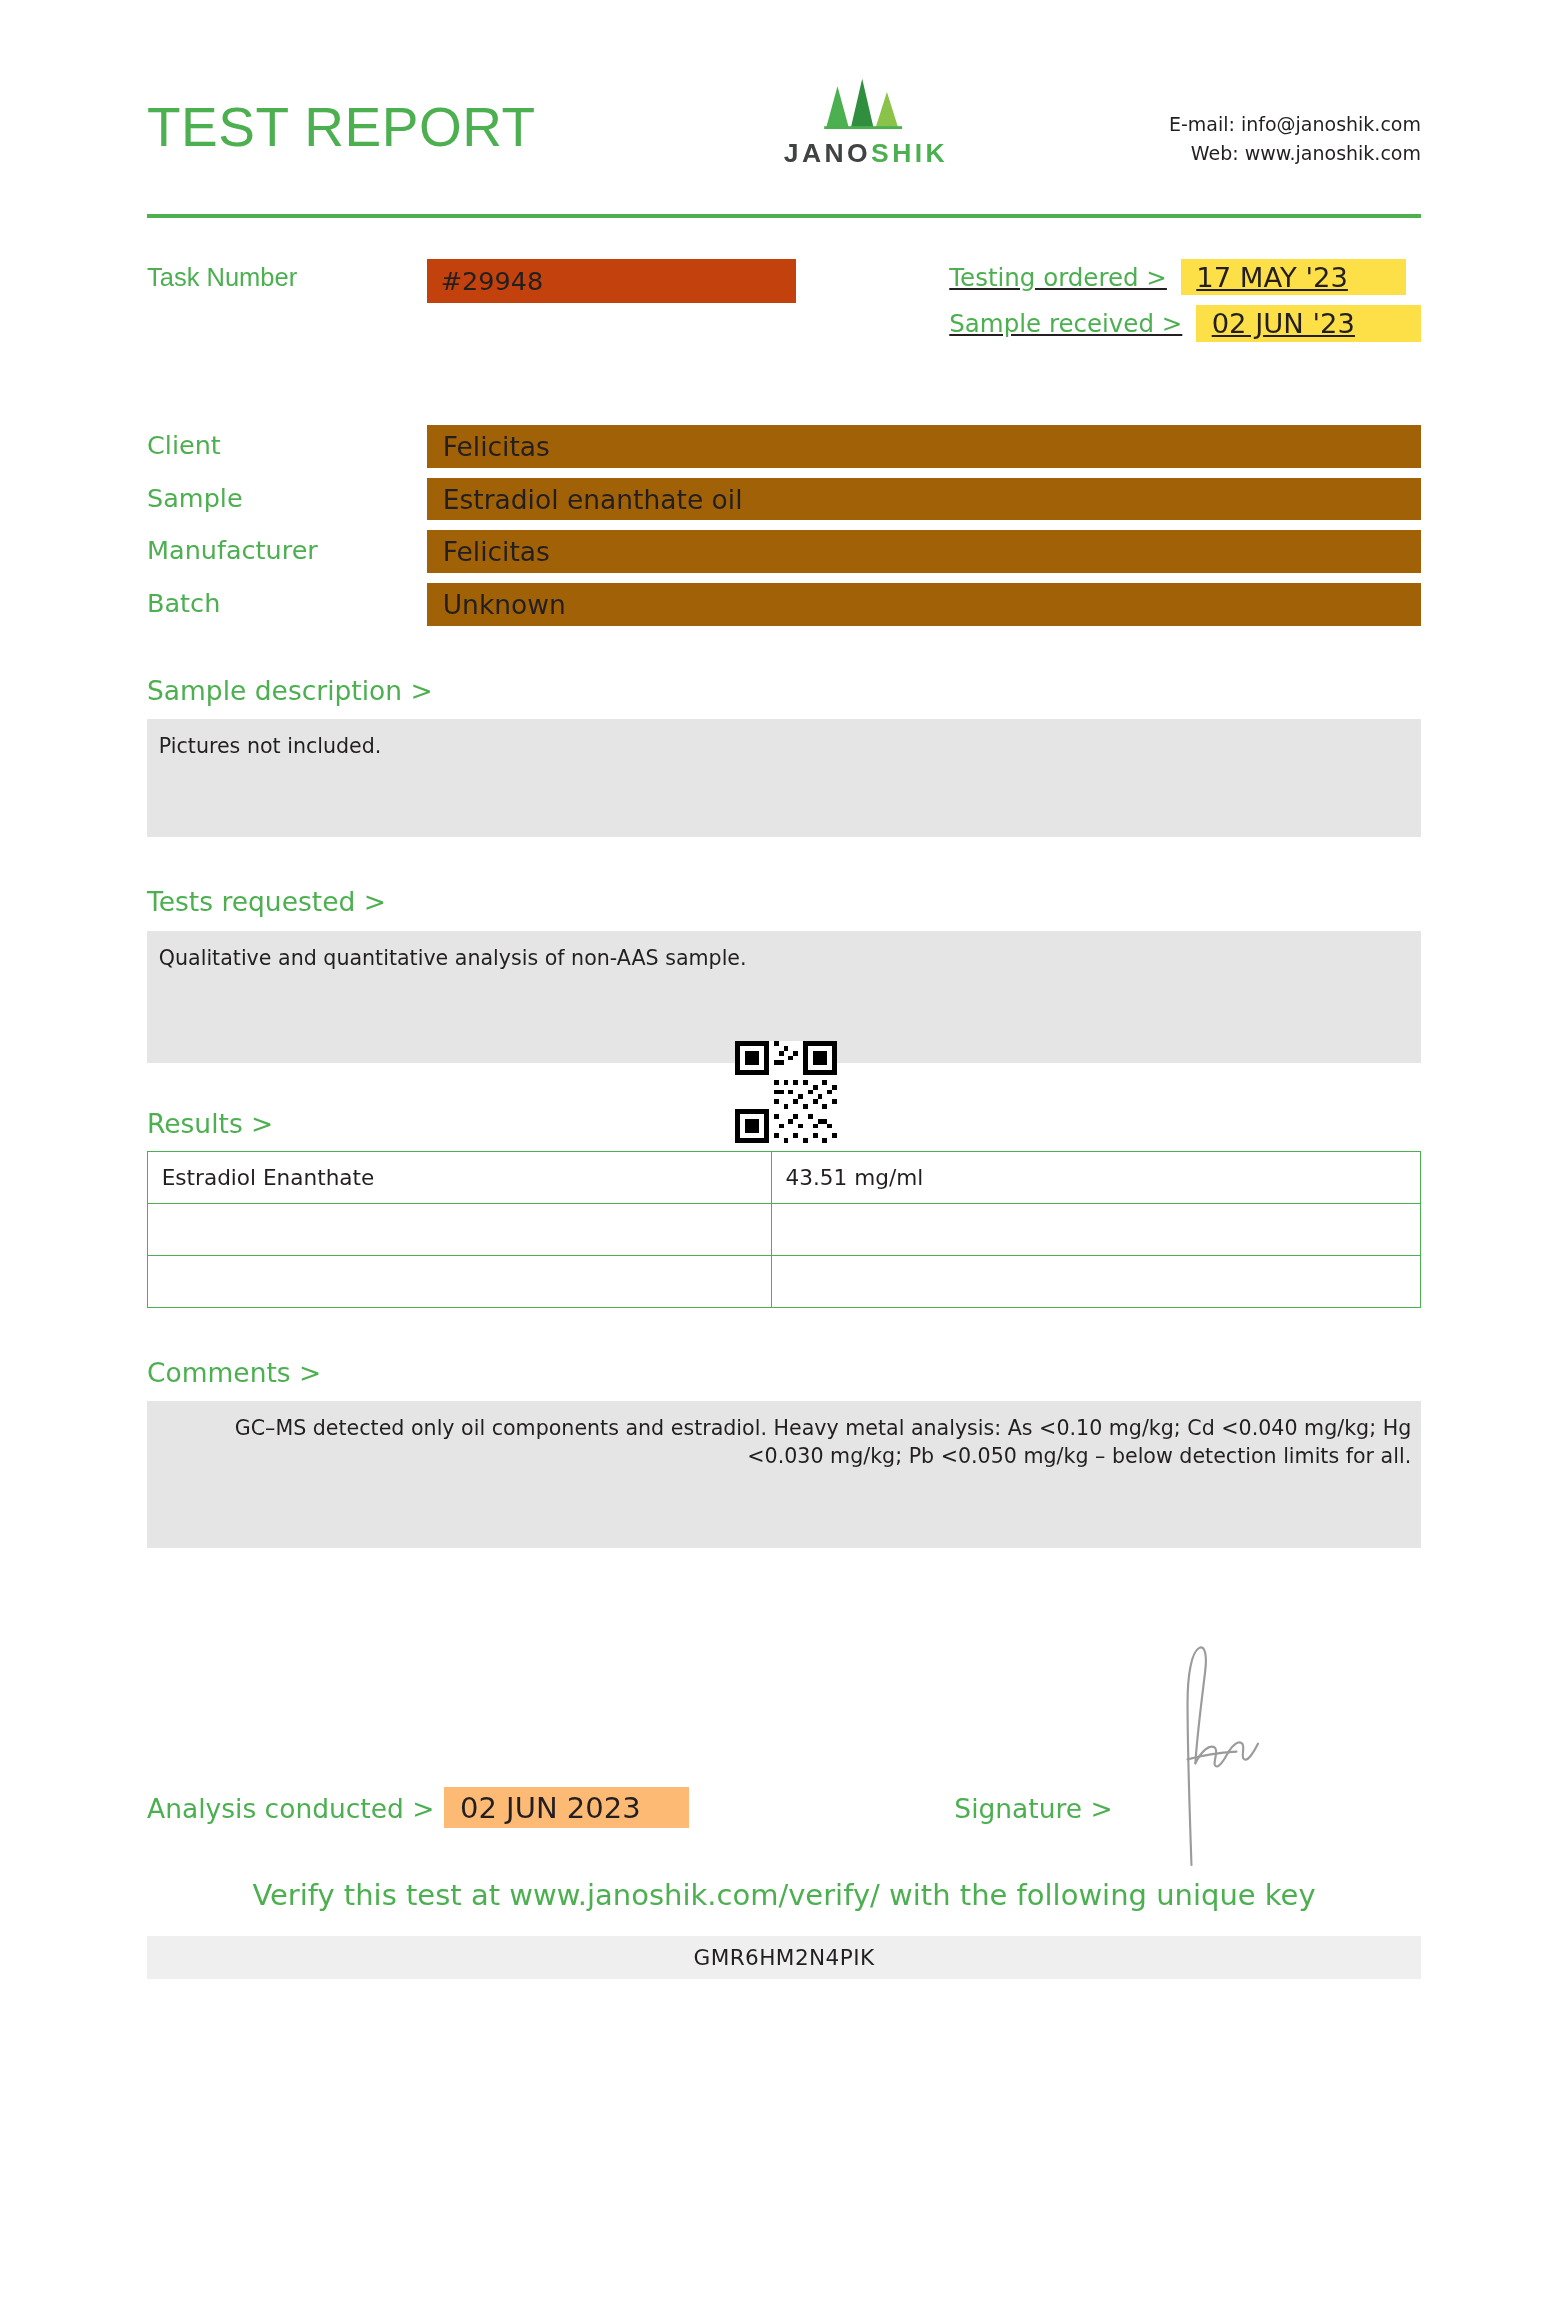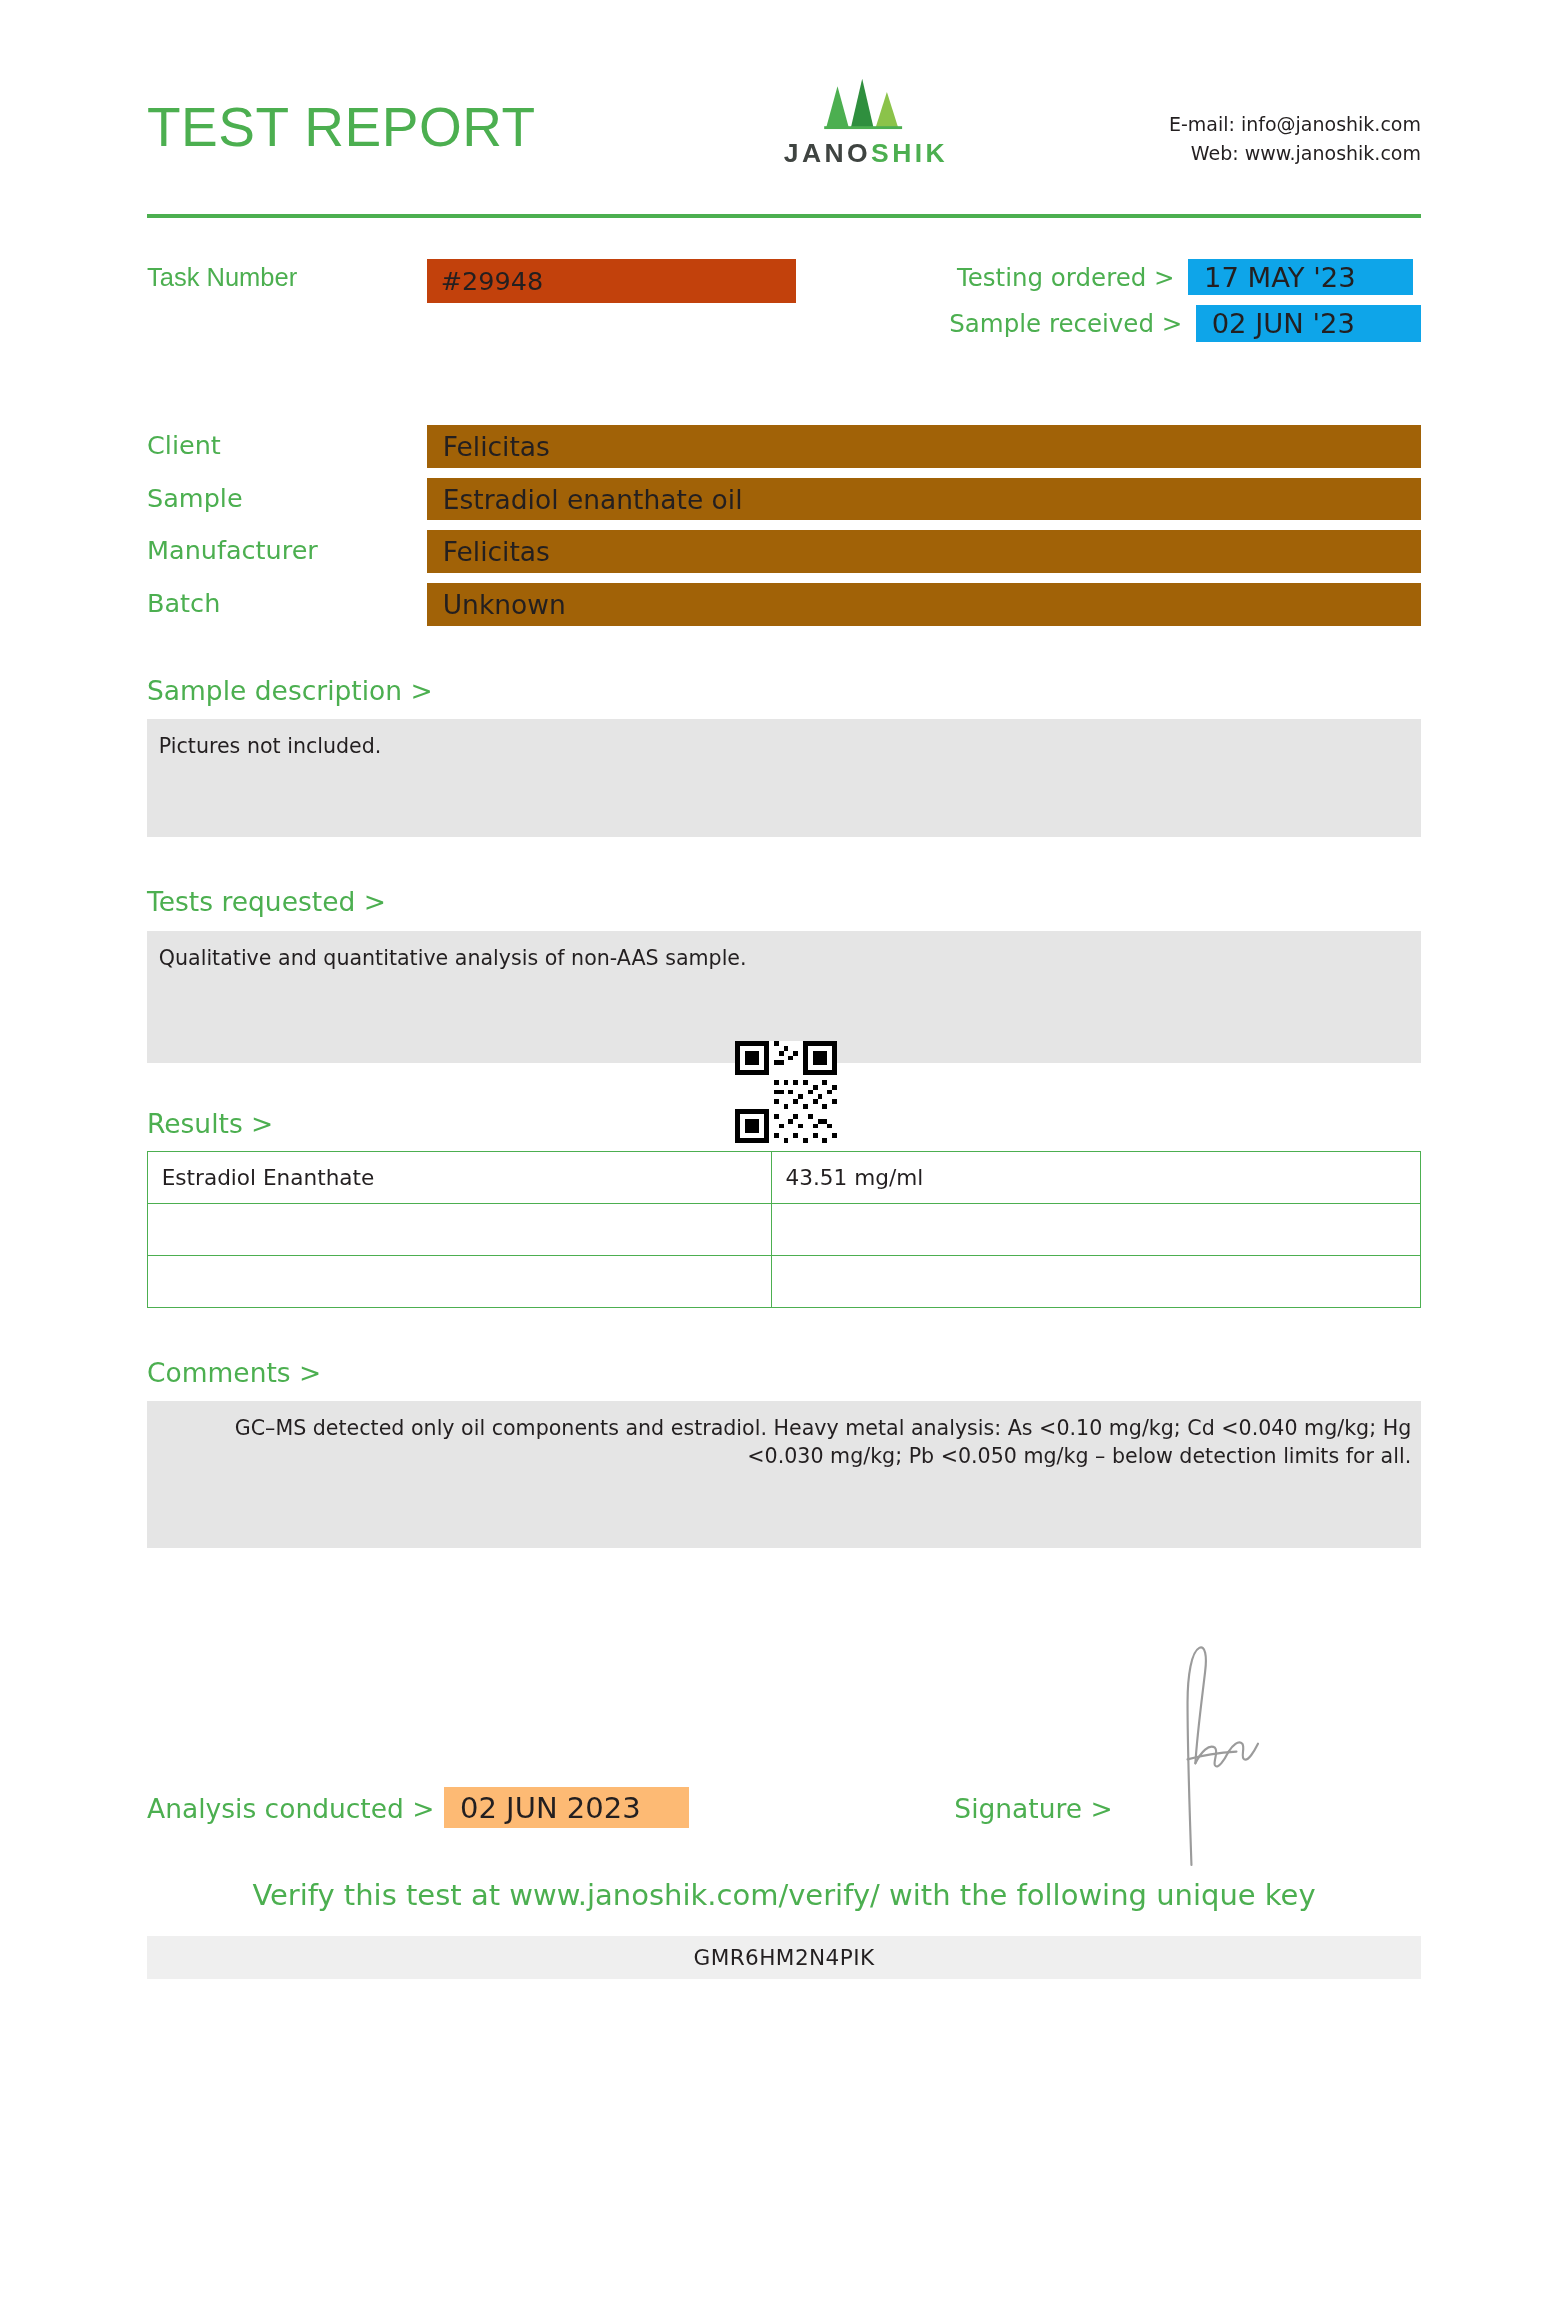--- a/index.html
+++ b/index.html
@@ -87,26 +87,27 @@
   .task-value { width: 369px; }
   .dates {
     margin-left: auto;
     display: flex;
     flex-direction: column;
     gap: 9.8px;
   }
   .date-line {
     display: flex;
     align-items: center;
-    justify-content: center;
+    justify-content: flex-start;
     gap: 13.7px;
+    text-decoration: underline;
   }
   .date-line .lbl { font-size: 24.5px; color: #4caf50; white-space: nowrap; }
   .date-line .val {
-    background: #0ea5e9;
+    background: #fde047;
     font-size: 27.4px;
     padding: 2.9px 15.7px;
     min-width: 225px;
     text-align: left;
   }
 
   
   .info {
     margin-top: 83px;
   }

